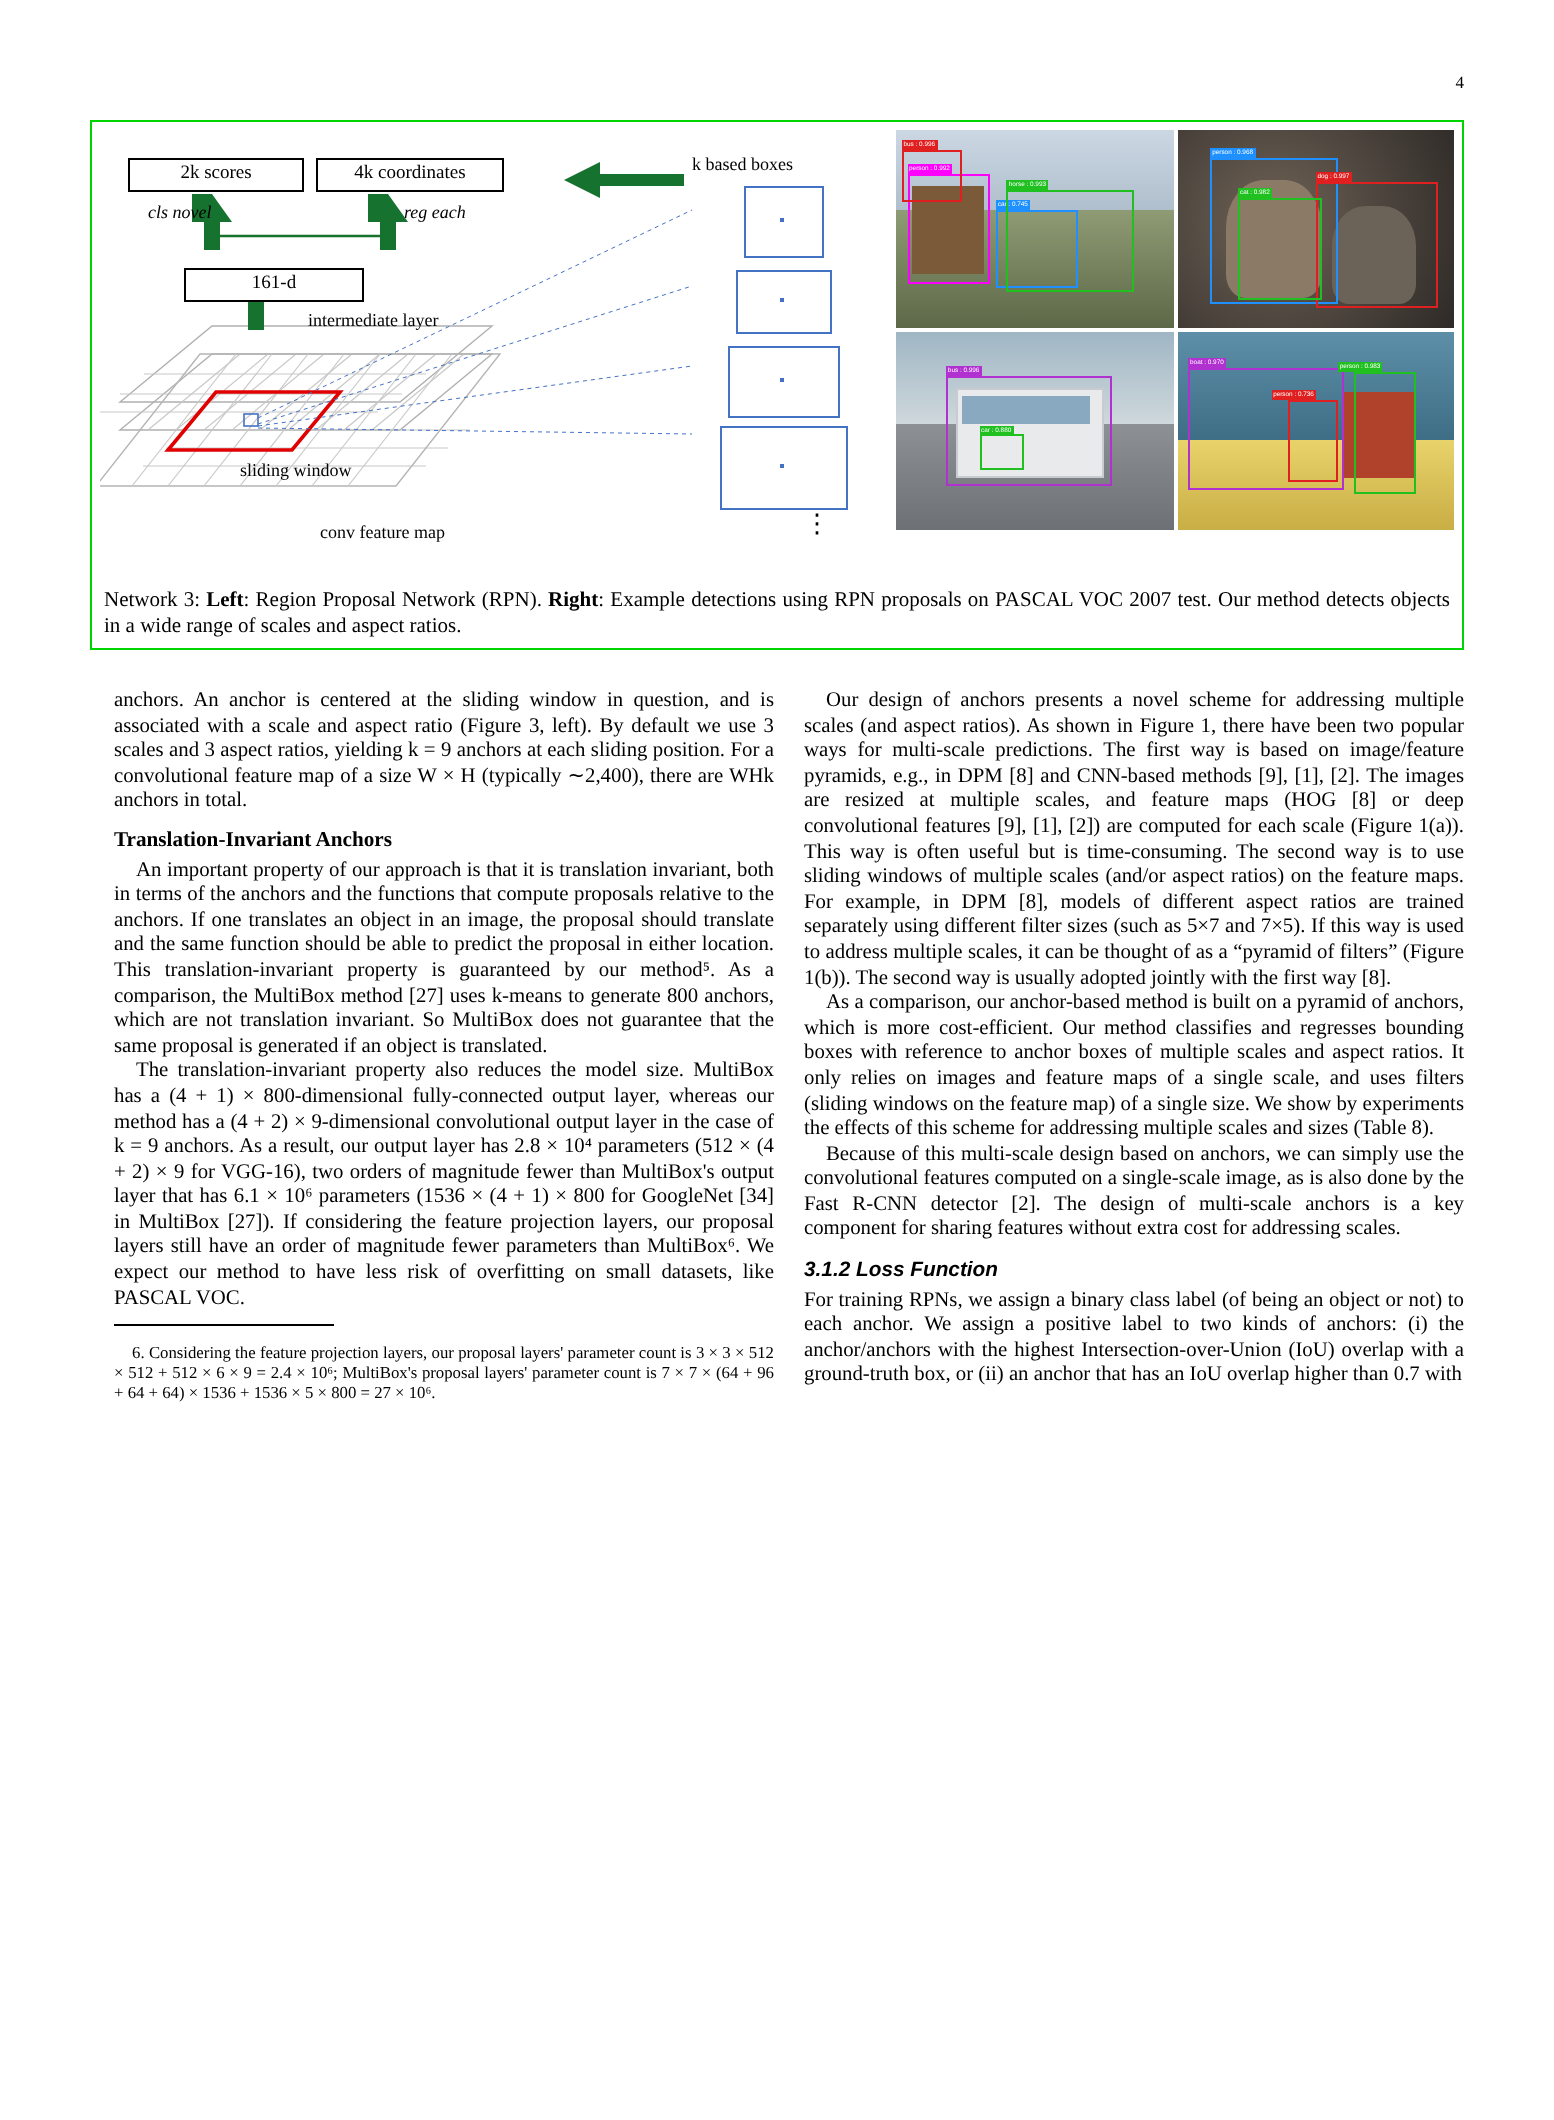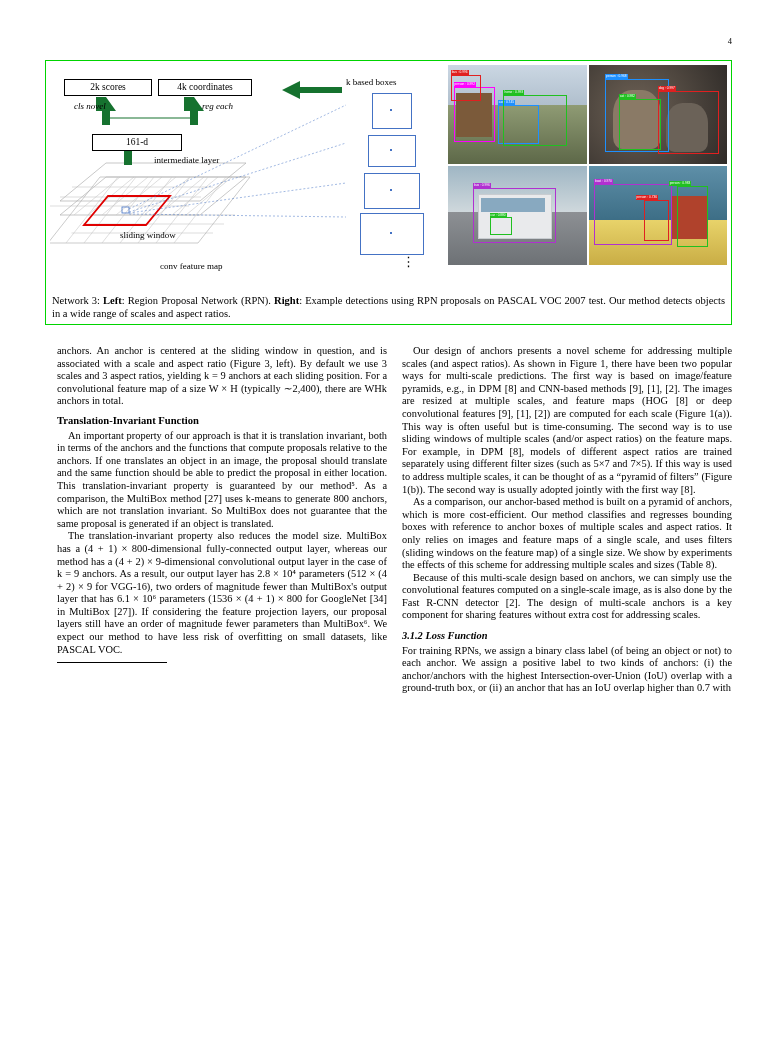--- a/index.html
+++ b/index.html
@@ -175,21 +175,21 @@
   h4.sec {
     margin: 7px 0 2px 0;
     font-size: 10.6px;
     font-weight: bold;
   }
   h4.subsec {
     margin: 8px 0 2px 0;
     font-size: 10.4px;
     font-weight: bold;
     font-style: italic;
-    font-family: Liberation Serif, serif;
+    font-family: Liberation Sans, sans-serif;
   }
   .footnote-rule {
     margin: 6px 0 4px 0;
     width: 110px;
     height: 1px;
     background: #000;
     border: 0;
   }
   .footnote {
     font-size: 8.4px;
@@ -352,24 +352,25 @@
         <span>Network 3: </span><b>Left</b><span>: Region Proposal Network (RPN). </span><b>Right</b><span>: Example detections using RPN proposals on PASCAL VOC 2007 test. Our method detects objects in a wide range of scales and aspect ratios.</span>
       </div>
 
     </div>
   </div>
 
   <div class="body-cols">
 
     <div class="col col-left">
       <p class="para noind">anchors. An anchor is centered at the sliding window in question, and is associated with a scale and aspect ratio (Figure 3, left). By default we use 3 scales and 3 aspect ratios, yielding k = 9 anchors at each sliding position. For a convolutional feature map of a size W × H (typically ∼2,400), there are WHk anchors in total.</p>
-      <h4 class="sec">Translation-Invariant Function</h4>
+      <h4 class="sec">Translation-Invariant Anchors</h4>
       <p class="para">An important property of our approach is that it is translation invariant, both in terms of the anchors and the functions that compute proposals relative to the anchors. If one translates an object in an image, the proposal should translate and the same function should be able to predict the proposal in either location. This translation-invariant property is guaranteed by our method⁵. As a comparison, the MultiBox method [27] uses k-means to generate 800 anchors, which are not translation invariant. So MultiBox does not guarantee that the same proposal is generated if an object is translated.</p>
       <p class="para">The translation-invariant property also reduces the model size. MultiBox has a (4 + 1) × 800-dimensional fully-connected output layer, whereas our method has a (4 + 2) × 9-dimensional convolutional output layer in the case of k = 9 anchors. As a result, our output layer has 2.8 × 10⁴ parameters (512 × (4 + 2) × 9 for VGG-16), two orders of magnitude fewer than MultiBox's output layer that has 6.1 × 10⁶ parameters (1536 × (4 + 1) × 800 for GoogleNet [34] in MultiBox [27]). If considering the feature projection layers, our proposal layers still have an order of magnitude fewer parameters than MultiBox⁶. We expect our method to have less risk of overfitting on small datasets, like PASCAL VOC.</p>
       <hr class="footnote-rule">
+      <p class="footnote">6. Considering the feature projection layers, our proposal layers' parameter count is 3 × 3 × 512 × 512 + 512 × 6 × 9 = 2.4 × 10⁶; MultiBox's proposal layers' parameter count is 7 × 7 × (64 + 96 + 64 + 64) × 1536 + 1536 × 5 × 800 = 27 × 10⁶.</p>
     </div>
 
     <div class="col col-right">
       <p class="para">Our design of anchors presents a novel scheme for addressing multiple scales (and aspect ratios). As shown in Figure 1, there have been two popular ways for multi-scale predictions. The first way is based on image/feature pyramids, e.g., in DPM [8] and CNN-based methods [9], [1], [2]. The images are resized at multiple scales, and feature maps (HOG [8] or deep convolutional features [9], [1], [2]) are computed for each scale (Figure 1(a)). This way is often useful but is time-consuming. The second way is to use sliding windows of multiple scales (and/or aspect ratios) on the feature maps. For example, in DPM [8], models of different aspect ratios are trained separately using different filter sizes (such as 5×7 and 7×5). If this way is used to address multiple scales, it can be thought of as a “pyramid of filters” (Figure 1(b)). The second way is usually adopted jointly with the first way [8].</p>
       <p class="para">As a comparison, our anchor-based method is built on a pyramid of anchors, which is more cost-efficient. Our method classifies and regresses bounding boxes with reference to anchor boxes of multiple scales and aspect ratios. It only relies on images and feature maps of a single scale, and uses filters (sliding windows on the feature map) of a single size. We show by experiments the effects of this scheme for addressing multiple scales and sizes (Table 8).</p>
       <p class="para">Because of this multi-scale design based on anchors, we can simply use the convolutional features computed on a single-scale image, as is also done by the Fast R-CNN detector [2]. The design of multi-scale anchors is a key component for sharing features without extra cost for addressing scales.</p>
       <h4 class="subsec">3.1.2    Loss Function</h4>
       <p class="para noind">For training RPNs, we assign a binary class label (of being an object or not) to each anchor. We assign a positive label to two kinds of anchors: (i) the anchor/anchors with the highest Intersection-over-Union (IoU) overlap with a ground-truth box, or (ii) an anchor that has an IoU overlap higher than 0.7 with</p>
     </div>
 

